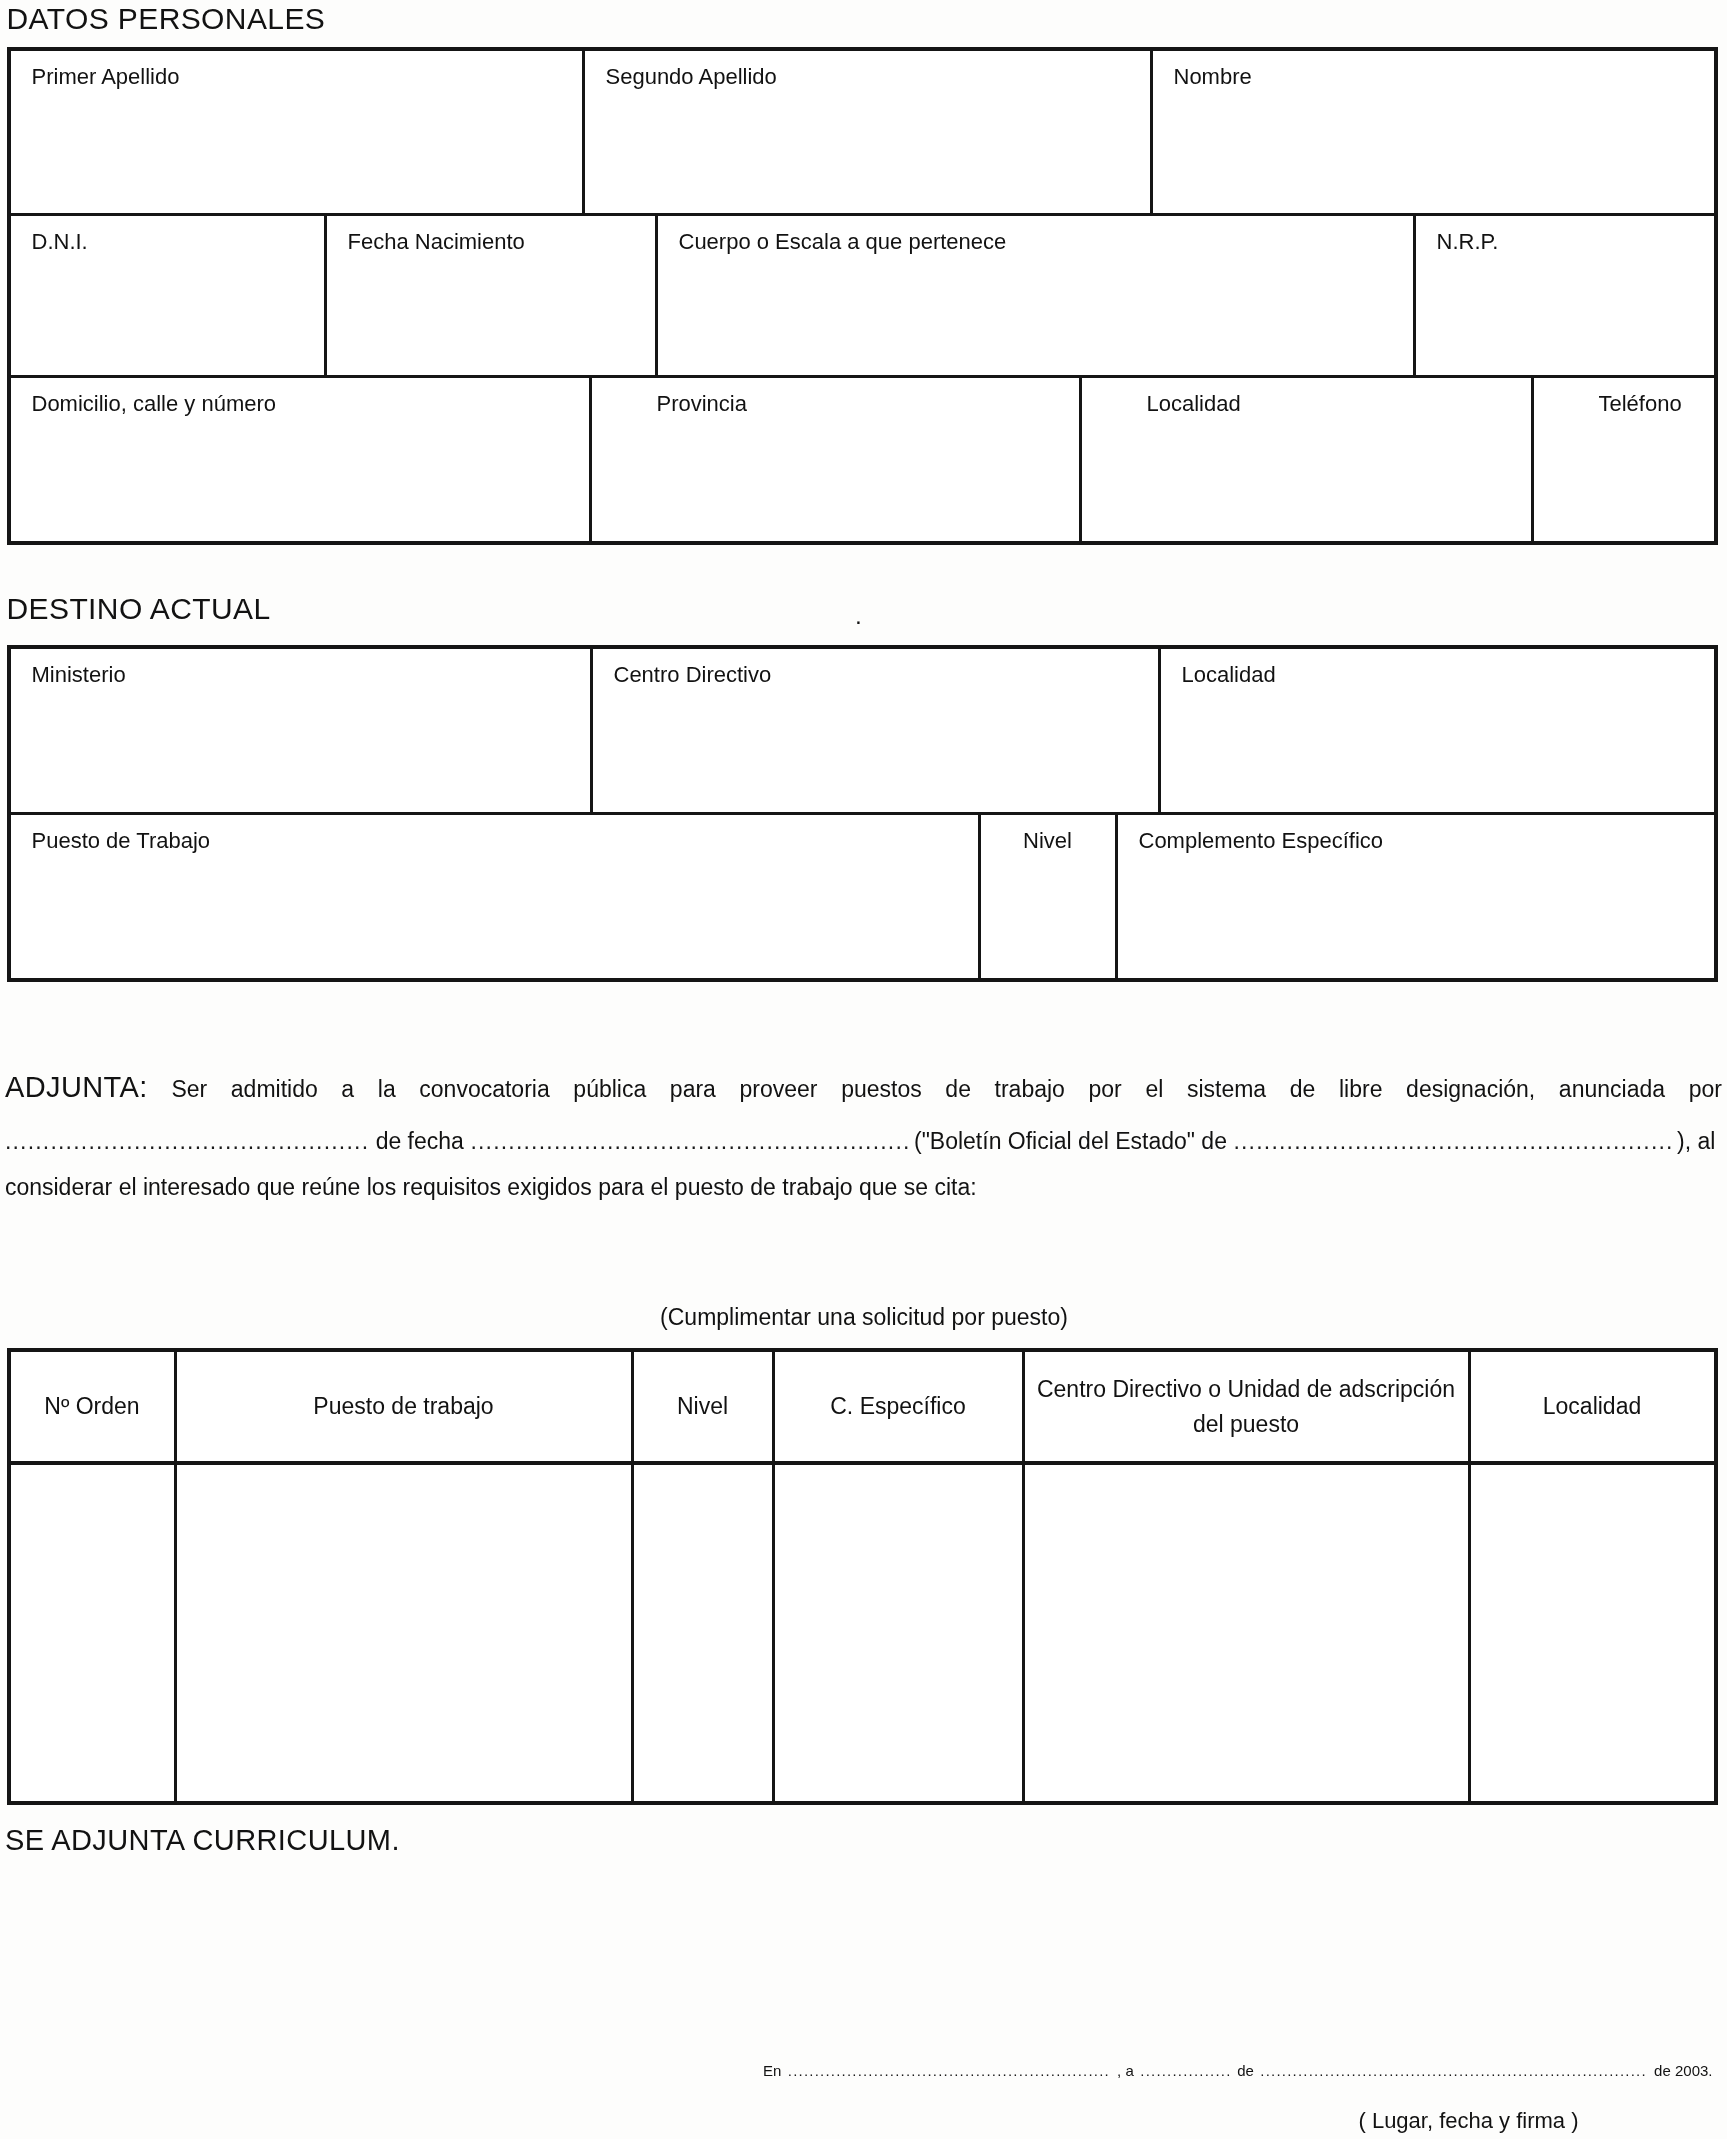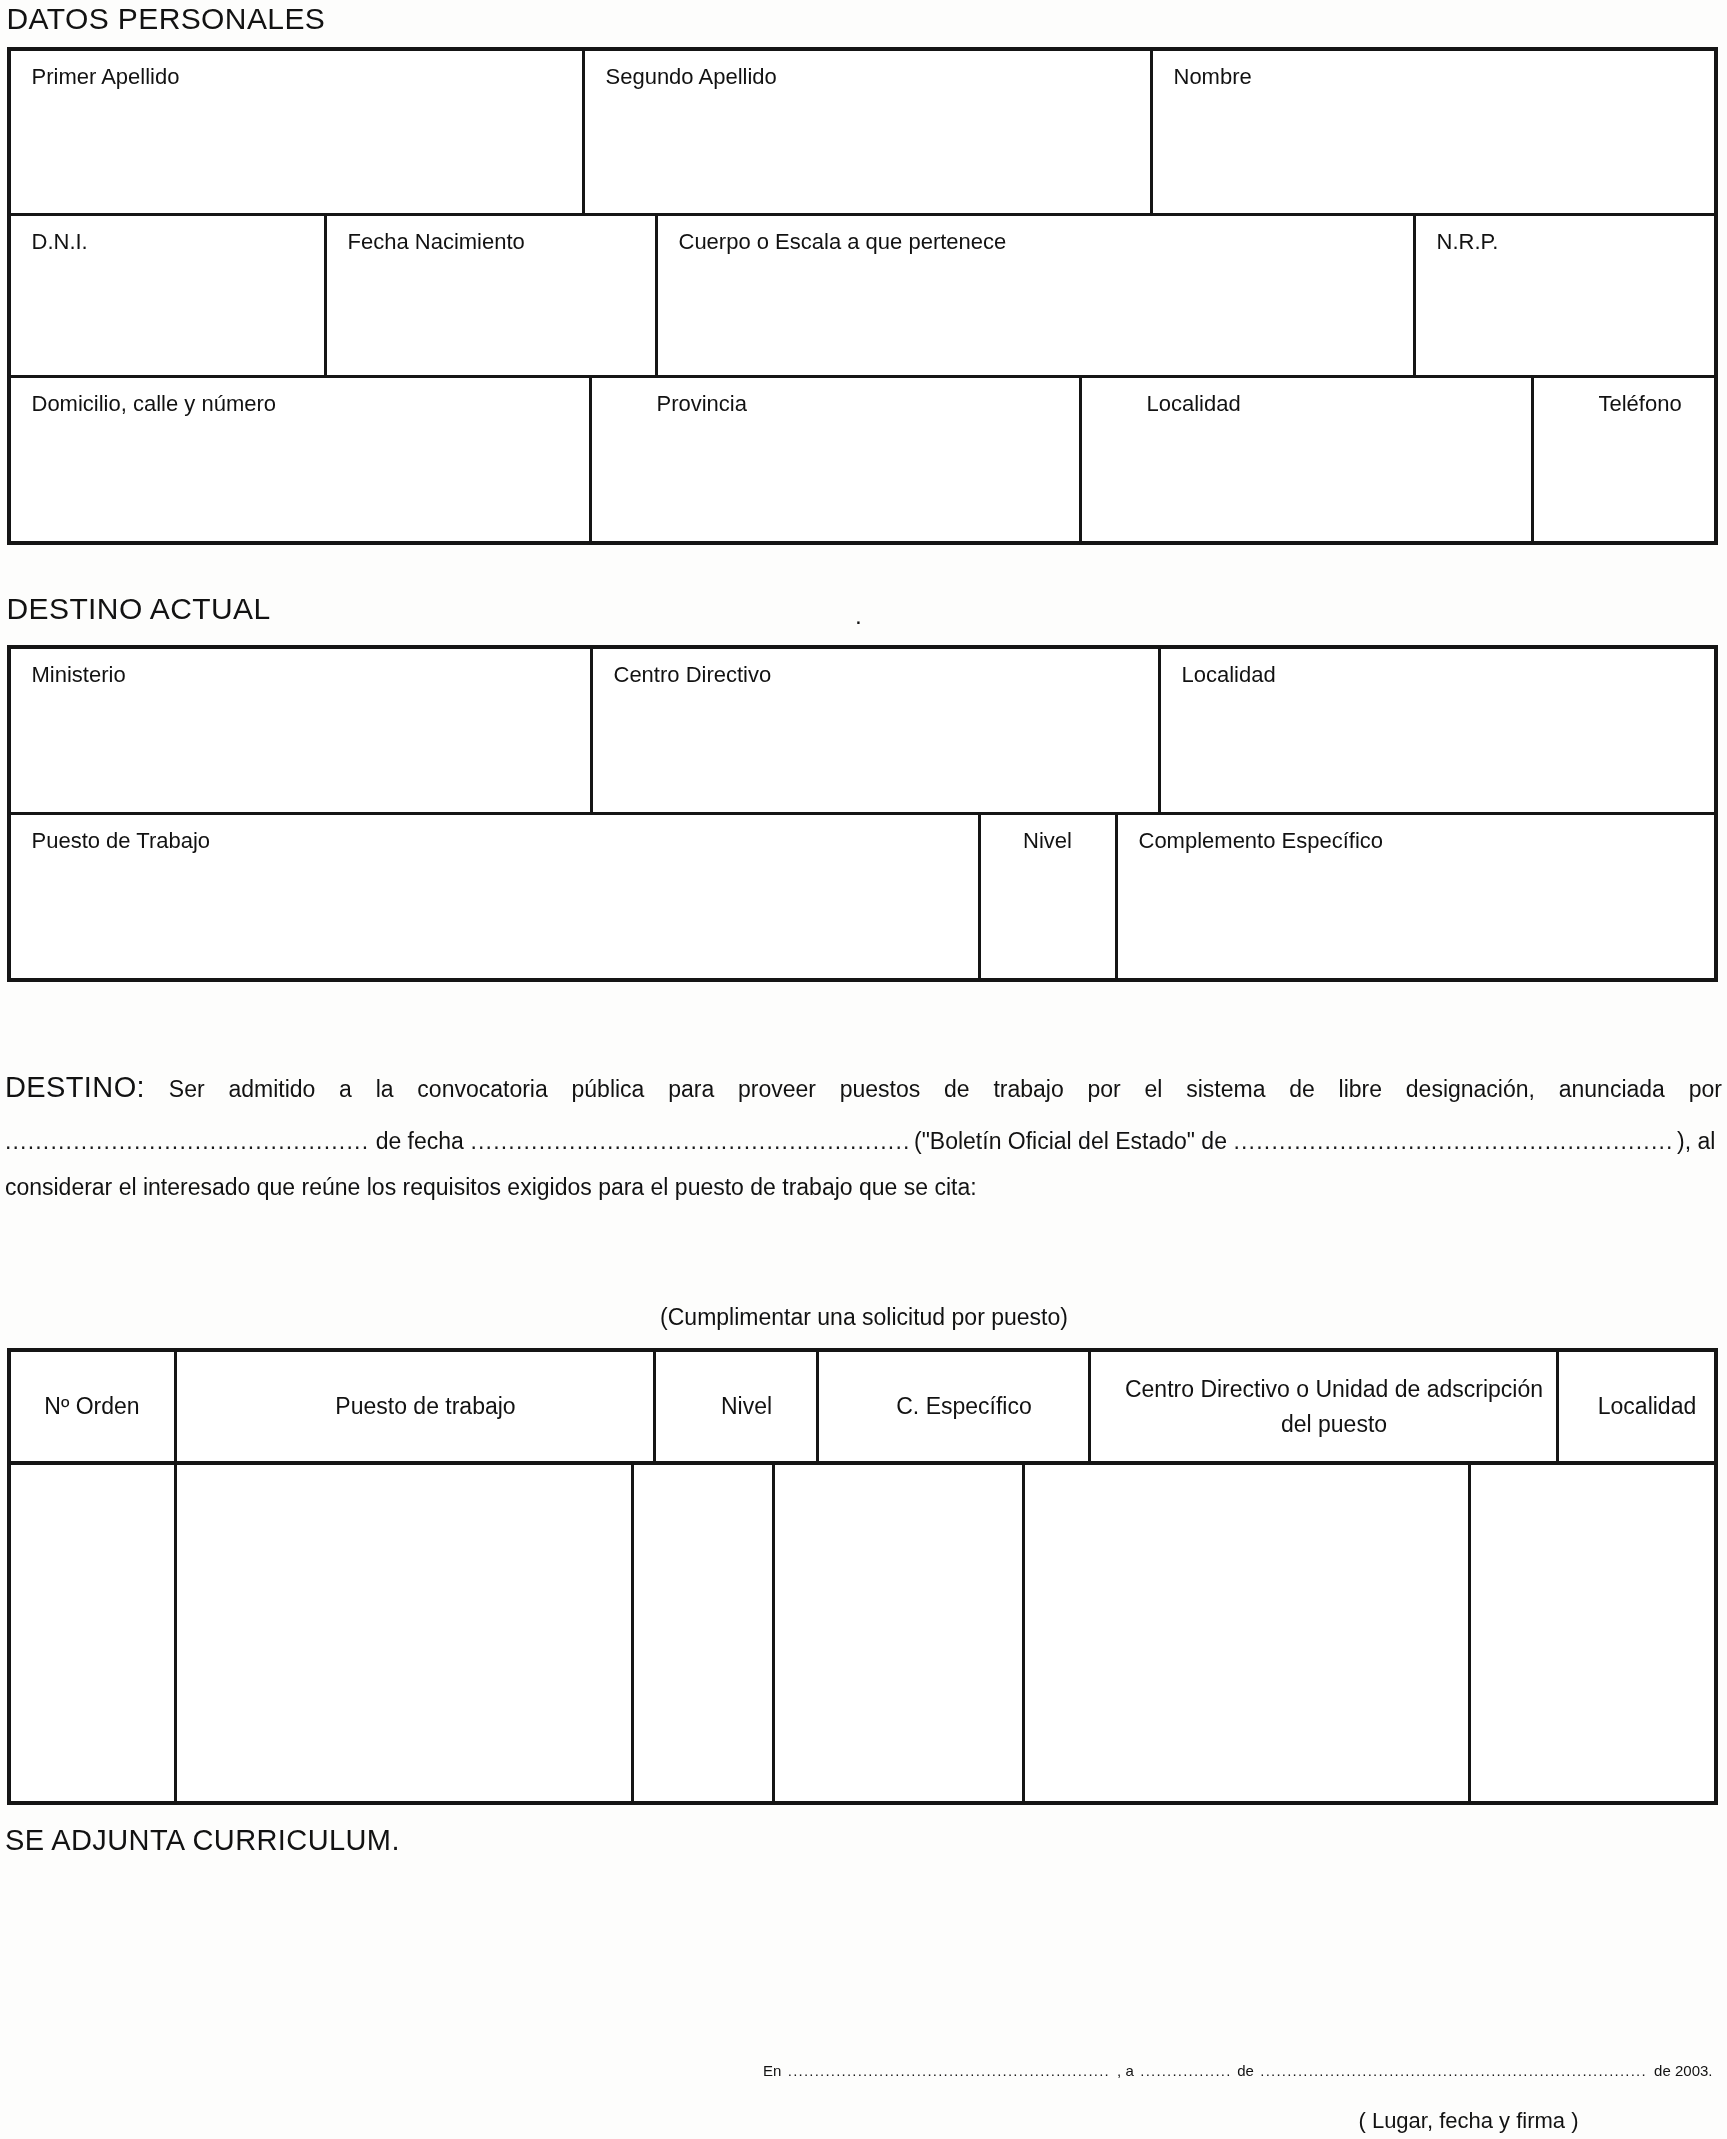--- a/index.html
+++ b/index.html
@@ -194,38 +194,38 @@
         <span class="lbl center-h">Nivel</span>
       </div>
       <div class="cell">
         <span class="lbl">Complemento Específico</span>
       </div>
     </div>
   </div>
 
   <div class="solicita">
     <div class="sol-line1">
-      <span class="sol-label">DESTINO:</span>
+      <span class="sol-label">ADJUNTA:</span>
       <span>Ser admitido a la convocatoria pública para proveer puestos de trabajo por el sistema de libre designación, anunciada por</span>
     </div>
     <div class="fill-line sol-line2">
       <span class="leader g1">............................................................................................................................................</span>
       <span class="seg">de fecha</span>
       <span class="leader g12">............................................................................................................................................</span>
       <span class="seg">("Boletín Oficial del Estado" de</span>
       <span class="leader g12">............................................................................................................................................</span>
       <span class="seg">), al</span>
     </div>
     <div class="sol-line3">considerar el interesado que reúne los requisitos exigidos para el puesto de trabajo que se cita:</div>
   </div>
 
   <div class="note-center">(Cumplimentar una solicitud por puesto)</div>
 
   <div class="tbl t3" style="left:6.5px;top:1348px;width:1711px;">
-    <div class="trow hdr" style="height:113px;gap:22px;">
+    <div class="trow hdr" style="height:113px;">
       <div class="cell th" style="width:166px;">
         <span class="hlbl">Nº Orden</span>
       </div>
       <div class="cell th" style="width:457px;">
         <span class="hlbl">Puesto de trabajo</span>
       </div>
       <div class="cell th" style="width:141px;">
         <span class="hlbl">Nivel</span>
       </div>
       <div class="cell th" style="width:250px;">

